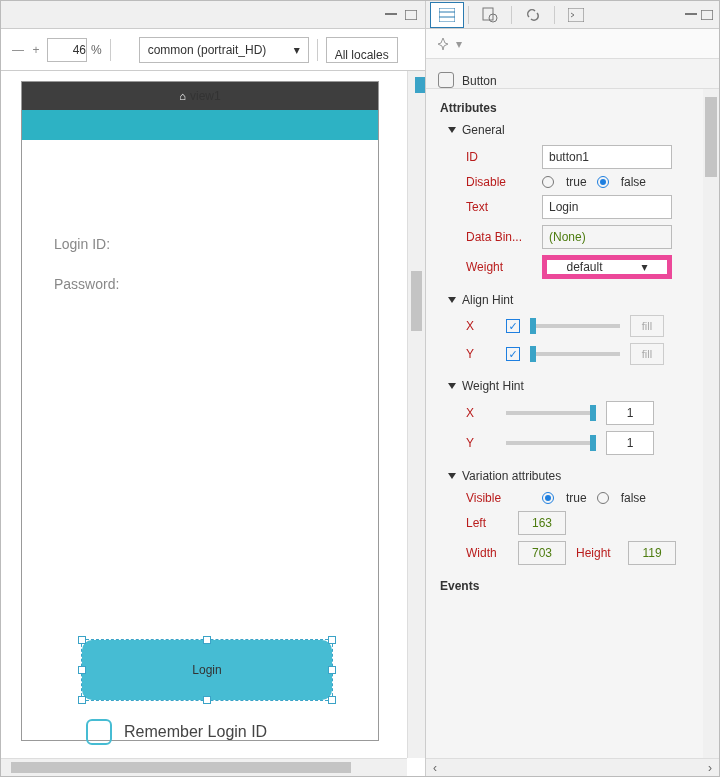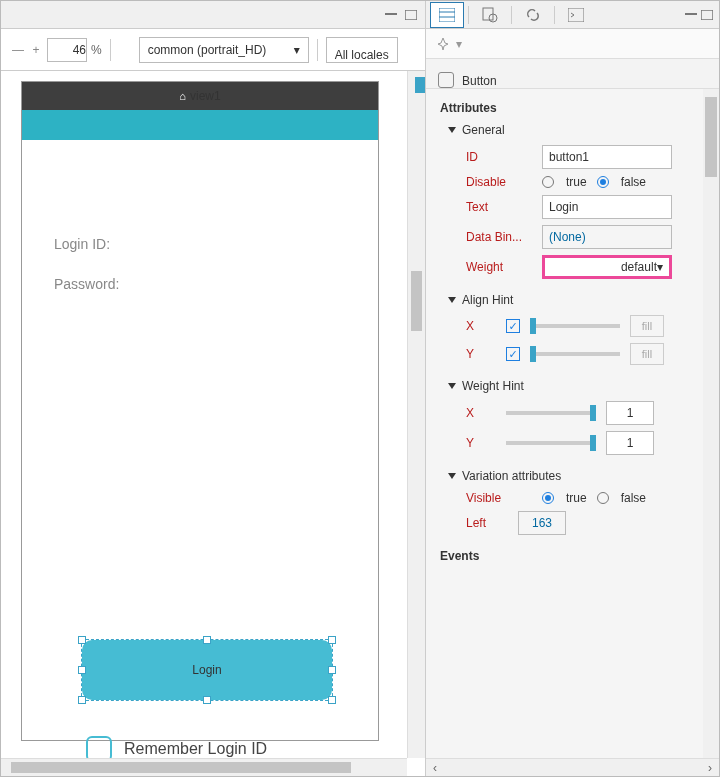--- a/index.html
+++ b/index.html
@@ -38,21 +38,21 @@
   .lbl-pass { left:32px; top:136px;}
   
   .sel-wrap { position:absolute; left:60px; top:500px; width:250px; height:60px;}
   .sel-btn { width:100%; height:100%; background:#46bcd3; border-radius:10px; display:flex; align-items:center; justify-content:center; color:#fff; font-size:14px;}
   .handle { position:absolute; width:8px; height:8px; background:#fff; border:1px solid #3aa3c7;}
   .h-tl{left:-4px;top:-4px}.h-tr{right:-4px;top:-4px}.h-bl{left:-4px;bottom:-4px}.h-br{right:-4px;bottom:-4px}
   .h-tm{left:50%;margin-left:-4px;top:-4px}.h-bm{left:50%;margin-left:-4px;bottom:-4px}
   .h-ml{left:-4px;top:50%;margin-top:-4px}.h-mr{right:-4px;top:50%;margin-top:-4px}
   .sel-border{position:absolute;inset:-1px;border:1px dashed #3aa3c7;pointer-events:none;}
   
-  .remember { position:absolute; left:64px; top:596px; display:flex; align-items:center; gap:12px;}
+  .remember { position:absolute; left:64px; top:579px; display:flex; align-items:center; gap:12px;}
   .chk { width:26px; height:26px; border:2px solid #46bcd3; border-radius:6px;}
   .remember span { font-size:16px; color:#444;}
   
   
   .right-topbar { height:28px; background:#f0f0f0; border-bottom:1px solid #ccc; display:flex; align-items:center; padding:0 4px;}
   .right-topbar .tabicon { width:34px; height:26px; display:inline-flex; align-items:center; justify-content:center; border:1px solid transparent; color:#666;}
   .right-topbar .tabicon.active { border:1px solid #2a7ab0; background:#fff; color:#2a7ab0;}
   .right-topbar .sep { width:1px; height:18px; background:#ccc; margin:0 4px;}
   .right-topbar .spacer{flex:1}
   .right-subbar { height:30px; background:#fafafa; border-bottom:1px solid #ddd; display:flex; align-items:center; padding:0 10px; gap:6px; color:#888;}
@@ -67,22 +67,22 @@
   .right-scroll-h .arrow.l{left:0}.right-scroll-h .arrow.r{right:0}
   
   .sect-title { font-weight:bold; margin:4px 0 8px 0;}
   .group { margin-left:8px; margin-bottom:14px;}
   .group-head { display:flex; align-items:center; gap:6px; margin-bottom:8px; cursor:pointer;}
   .tri { width:0;height:0;border-left:4px solid transparent;border-right:4px solid transparent;border-top:6px solid #333;}
   .row { display:flex; align-items:center; margin:6px 0 6px 18px; gap:10px;}
   .row .lblp { width:66px; color:#b91c1c;}
   .txt { width:130px; height:24px; border:1px solid #bbb; padding:0 6px; background:#fff;}
   .txt.small{width:48px; text-align:center;}
-  .ro { background:#f5f5f5; color:#0369a1;}
-  .sel { width:130px; height:24px; border:3px solid #ec4899; background:#fff; display:flex; align-items:center; justify-content:flex-end; padding:0 6px;}
+  .ro { background:#f5f5f5; color:#4d7c0f;}
+  .sel { width:130px; height:24px; border:5px solid #ec4899; background:#fff; display:flex; align-items:center; justify-content:center; padding:0 6px;gap:39px;}
   .radio { display:flex; align-items:center; gap:12px; color:#555;}
   .radio .dot{width:12px;height:12px;border:1px solid #777;border-radius:50%;display:inline-flex;align-items:center;justify-content:center;}
   .radio.checked .dot{border-color:#1e7fe0;}
   .radio.checked .dot::after{content:"";width:6px;height:6px;border-radius:50%;background:#1e7fe0;}
   .chkbox{width:14px;height:14px;border:1px solid #1e7fe0;display:inline-flex;align-items:center;justify-content:center;color:#1e7fe0;font-size:11px;}
   .chkbox.checked::after{content:"✓";}
   .slider{flex:1;height:4px;background:#ccc;position:relative;max-width:90px;}
   .slider .sthumb{position:absolute;width:6px;height:16px;top:-6px;background:#3aa3c7;}
   .fillbox{width:34px;height:22px;border:1px solid #ccc;display:inline-flex;align-items:center;justify-content:center;color:#aaa;font-size:11px;}
   .pair { display:flex; align-items:center; gap:8px;}
@@ -318,20 +318,30 @@
               <span class="dot"></span>
               <span>false</span>
             </label>
         </div>
         <div class="row">
           <div class="pair">
             <span class="lblp" style="width:44px">Left</span>
             <input class="txt small ro" readonly="" value="163" style="">
           </div>
         </div>
+        <div class="row">
+          <div class="pair">
+            <span class="lblp" style="width:44px">Width</span>
+            <input class="txt small ro" readonly="" value="703" style="">
+          </div>
+          <div class="pair">
+            <span class="lblp" style="width:44px">Height</span>
+            <input class="txt small ro" readonly="" value="119" style="">
+          </div>
+        </div>
       </div>
 
       <div class="sect-title" style="margin-top:0">Events</div>
 
       <div class="props-scroll-v">
           <div class="thumb"></div>
         </div>
     </div>
     <div class="right-scroll-h">
       <span class="arrow l">‹</span>

